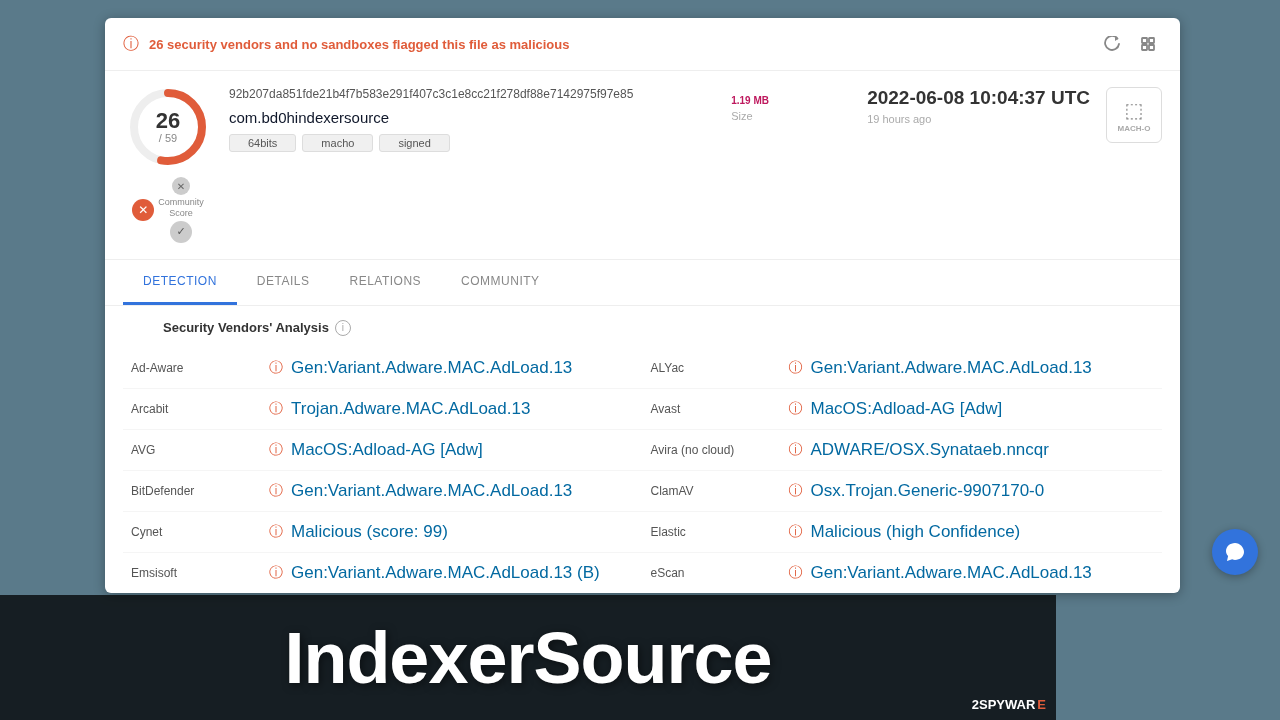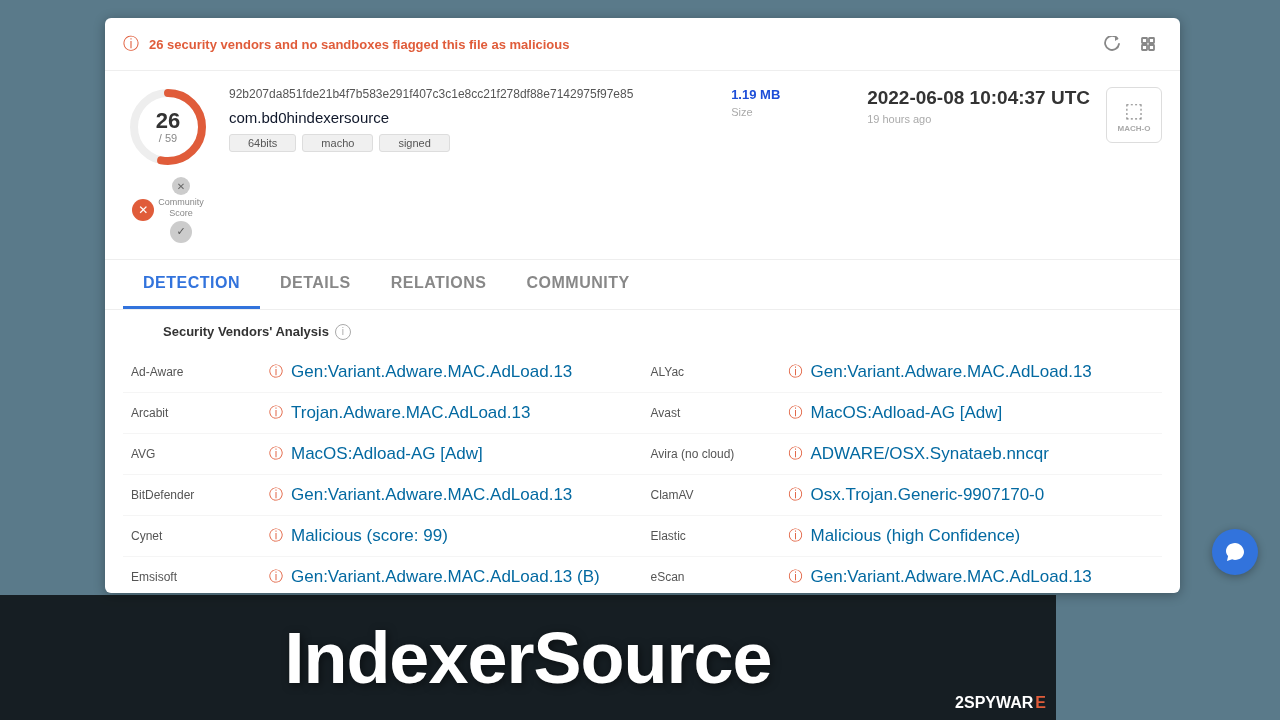--- a/index.html
+++ b/index.html
@@ -180,23 +180,24 @@
     }
 
     
     .meta-info {
       display: flex;
       flex-direction: column;
       gap: 4px;
       min-width: 120px;
     }
     .meta-size {
-      font-size: 13px;
+      font-size: 10px;
       font-weight: 600;
-      color: #1d4ed8;
+      color: #be185d;
+      margin-top: 8px;
     }
     .meta-label {
       font-size: 11px;
       color: #aaa;
     }
 
     
     .date-info {
       display: flex;
       flex-direction: column;
@@ -236,22 +237,22 @@
     }
 
     
     .tabs {
       display: flex;
       border-bottom: 1px solid #eee;
       padding: 0 18px;
     }
     .tab {
       padding: 14px 20px;
-      font-size: 16px;
-      font-weight: 700;
+      font-size: 12px;
+      font-weight: 400;
       color: #888;
       cursor: pointer;
       border-bottom: 3px solid transparent;
       letter-spacing: 0.5px;
     }
     .tab.active {
       color: #3273dc;
       border-bottom: 3px solid #3273dc;
     }
 
@@ -356,21 +357,21 @@
     
     .spyware-badge {
       position: absolute;
       bottom: 8px;
       right: 10px;
       display: flex;
       align-items: center;
       gap: 2px;
     }
     .spyware-text {
-      font-size: 16px;
+      font-size: 13px;
       font-weight: 700;
       color: white;
     }
     .spyware-accent {
       color: #e05c3a;
     }
 
     
     .circle-bg { fill: none; stroke: #eee; stroke-width: 8; }
     .circle-fill { fill: none; stroke: #e05c3a; stroke-width: 8; stroke-linecap: round; }

